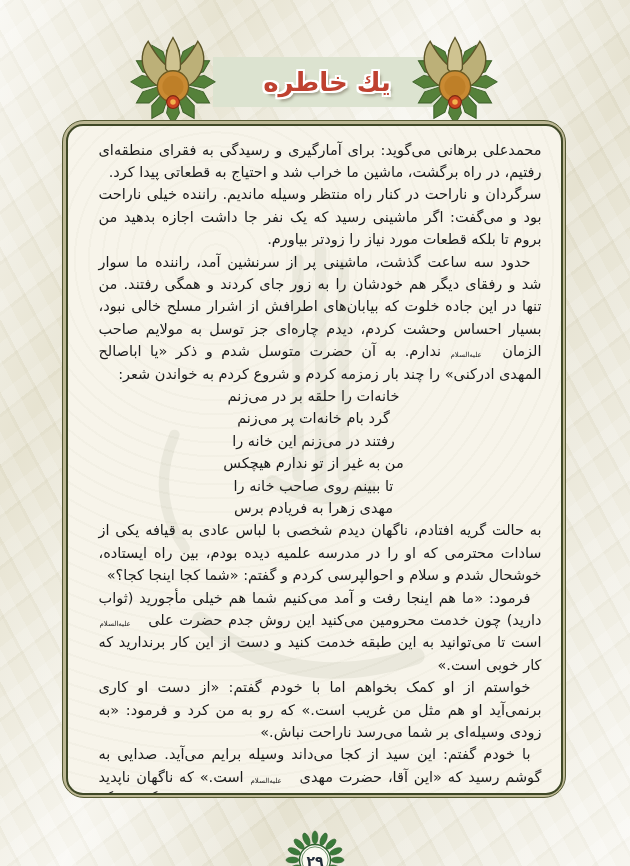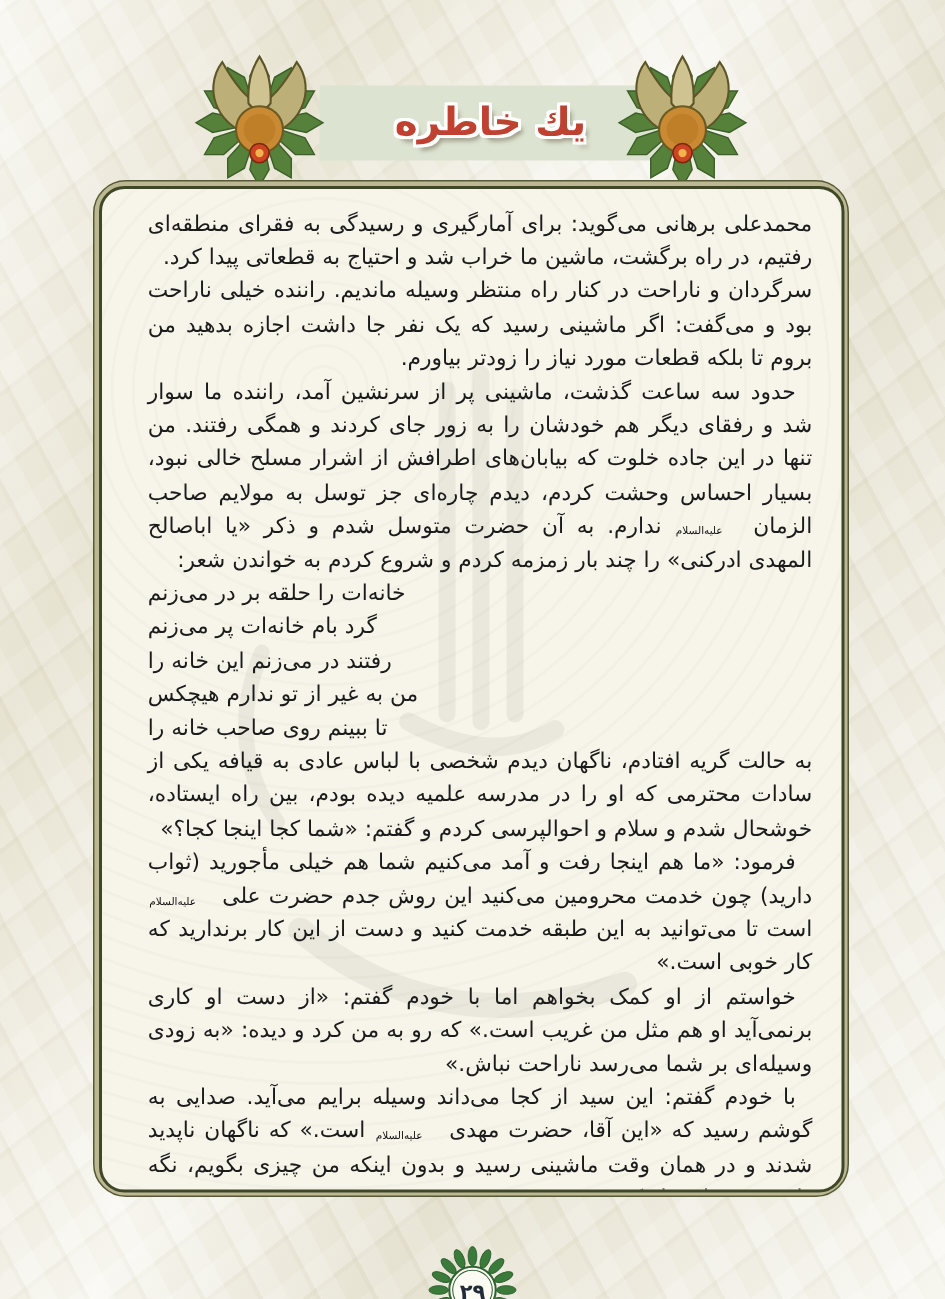--- a/index.html
+++ b/index.html
@@ -51,21 +51,21 @@
     position:relative;direction:rtl;text-align:justify;
     font-size:14.5px;line-height:22.4px;color:#1b1b1b;
   }
   .story-text p{margin:0;}
   .story-text p.indent{text-indent:11px;}
   .honorific{
     display:inline-block;font-size:7px;line-height:1;vertical-align:-1px;
     margin:0 1px;color:#141414;letter-spacing:-0.5px;
   }
   .poem{padding-left:0;}
-  .poem-line{text-align:left;padding-left:0;padding-right:13px;}
+  .poem-line{text-align:center;padding-left:0;padding-right:13px;}
 
   
   .page-medallion{position:absolute;left:285px;top:794px;width:60px;height:60px;margin-top:36px;}
 </style>
 </head>
 <body>
 
 <div class="banner"></div>
 
 <div class="ornament left">
@@ -140,25 +140,26 @@
       <p>محمدعلی برهانی می‌گوید: برای آمارگیری و رسیدگی به فقرای منطقه‌ای رفتیم، در راه برگشت، ماشین ما خراب شد و احتیاج به قطعاتی پیدا کرد.</p>
       <p>سرگردان و ناراحت در کنار راه منتظر وسیله ماندیم. راننده خیلی ناراحت بود و می‌گفت: اگر ماشینی رسید که یک نفر جا داشت اجازه بدهید من بروم تا بلکه قطعات مورد نیاز را زودتر بیاورم.</p>
       <p class="indent"><span>حدود سه ساعت گذشت، ماشینی پر از سرنشین آمد، راننده ما سوار شد و رفقای دیگر هم خودشان را به زور جای کردند و همگی رفتند. من تنها در این جاده خلوت که بیابان‌های اطرافش از اشرار مسلح خالی نبود، بسیار احساس وحشت کردم، دیدم چاره‌ای جز توسل به مولایم صاحب الزمان</span> <span class="honorific">علیه‌السلام</span> <span>ندارم. به آن حضرت متوسل شدم و ذکر «یا اباصالح المهدی ادرکنی» را چند بار زمزمه کردم و شروع کردم به خواندن شعر:</span></p>
 
       <div class="poem">
         <div class="poem-line">خانه‌ات را حلقه بر در می‌زنم</div>
         <div class="poem-line">گرد بام خانه‌ات پر می‌زنم</div>
         <div class="poem-line">رفتند در می‌زنم این خانه را</div>
         <div class="poem-line">من به غیر از تو ندارم هیچکس</div>
         <div class="poem-line">تا ببینم روی صاحب خانه را</div>
+        <div class="poem-line">مهدی زهرا به فریادم برس</div>
       </div>
 
       <p>به حالت گریه افتادم، ناگهان دیدم شخصی با لباس عادی به قیافه یکی از سادات محترمی که او را در مدرسه علمیه دیده بودم، بین راه ایستاده، خوشحال شدم و سلام و احوالپرسی کردم و گفتم: «شما کجا اینجا کجا؟»</p>
       <p class="indent"><span>فرمود: «ما هم اینجا رفت و آمد می‌کنیم شما هم خیلی مأجورید (ثواب دارید) چون خدمت محرومین می‌کنید این روش جدم حضرت علی</span> <span class="honorific">علیه‌السلام</span> <span>است تا می‌توانید به این طبقه خدمت کنید و دست از این کار برندارید که کار خوبی است.»</span></p>
-      <p class="indent">خواستم از او کمک بخواهم اما با خودم گفتم: «از دست او کاری برنمی‌آید او هم مثل من غریب است.» که رو به من کرد و دیده: «به زودی وسیله‌ای بر شما می‌رسد ناراحت نباش.»</p>
+      <p class="indent">خواستم از او کمک بخواهم اما با خودم گفتم: «از دست او کاری برنمی‌آید او هم مثل من غریب است.» که رو به من کرد و فرمود: «به زودی وسیله‌ای بر شما می‌رسد ناراحت نباش.»</p>
       <p class="indent"><span>با خودم گفتم: این سید از کجا می‌داند وسیله برایم می‌آید. صدایی به گوشم رسید که «این آقا، حضرت مهدی</span> <span class="honorific">علیه‌السلام</span> <span>است.» که ناگهان ناپدید شدند و در همان وقت ماشینی رسید و بدون اینکه من چیزی بگویم، نگه داشت و مرا سوار کرد.</span> </p>
     </div>
   </div>
 </div>
 
 <div class="page-medallion">
   <svg viewBox="0 0 60 60" width="60" height="60">
     <g fill="#3a7a3a" stroke="#2c5c2b" stroke-width="0.6">
       <ellipse cx="30" cy="7.5" rx="2.9" ry="6.5"></ellipse>
       <ellipse cx="30" cy="7.5" rx="2.9" ry="6.5" transform="rotate(22.5 30 30)"></ellipse>

